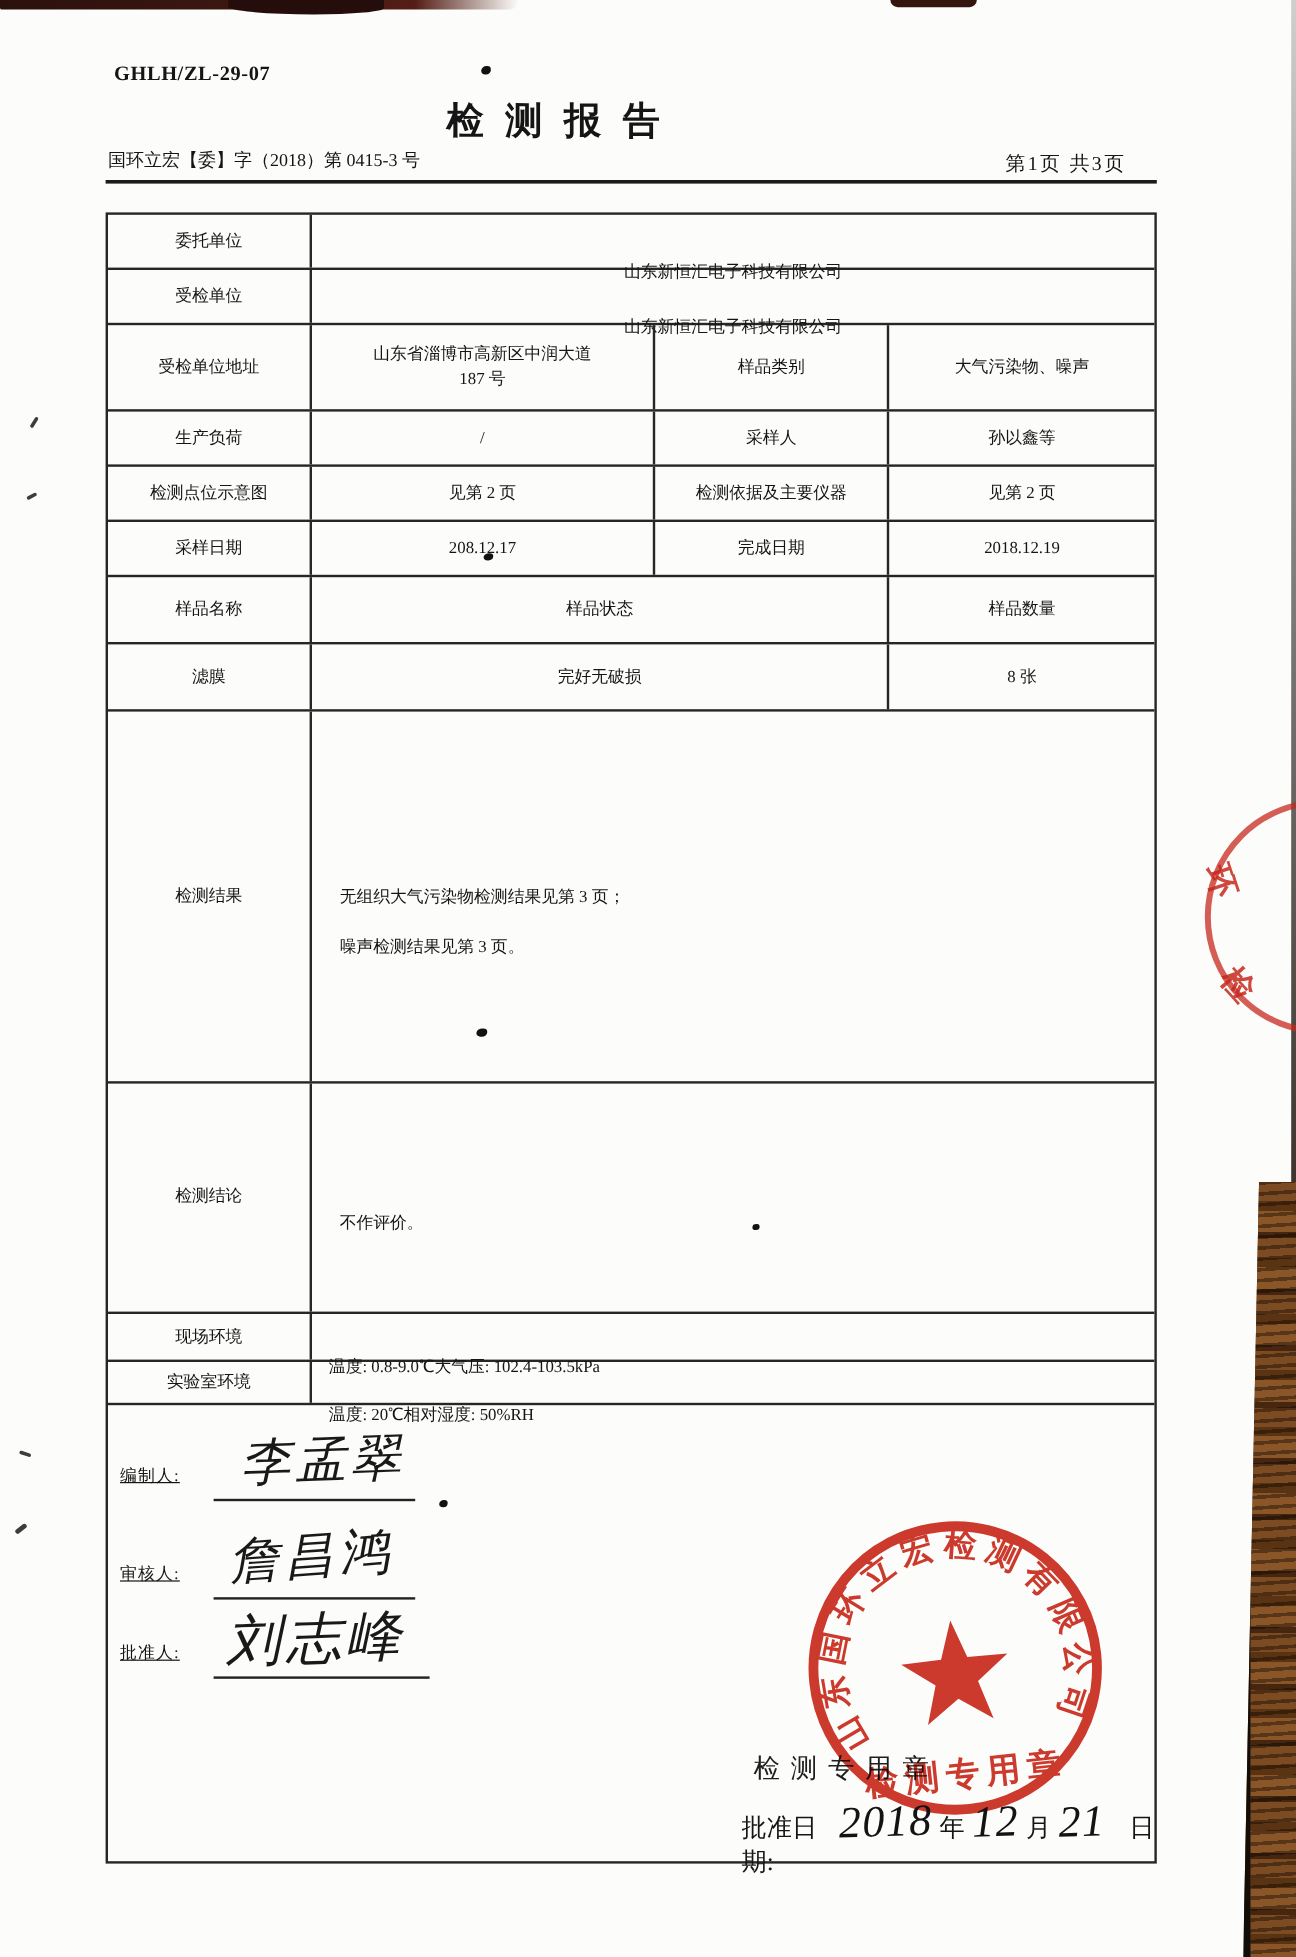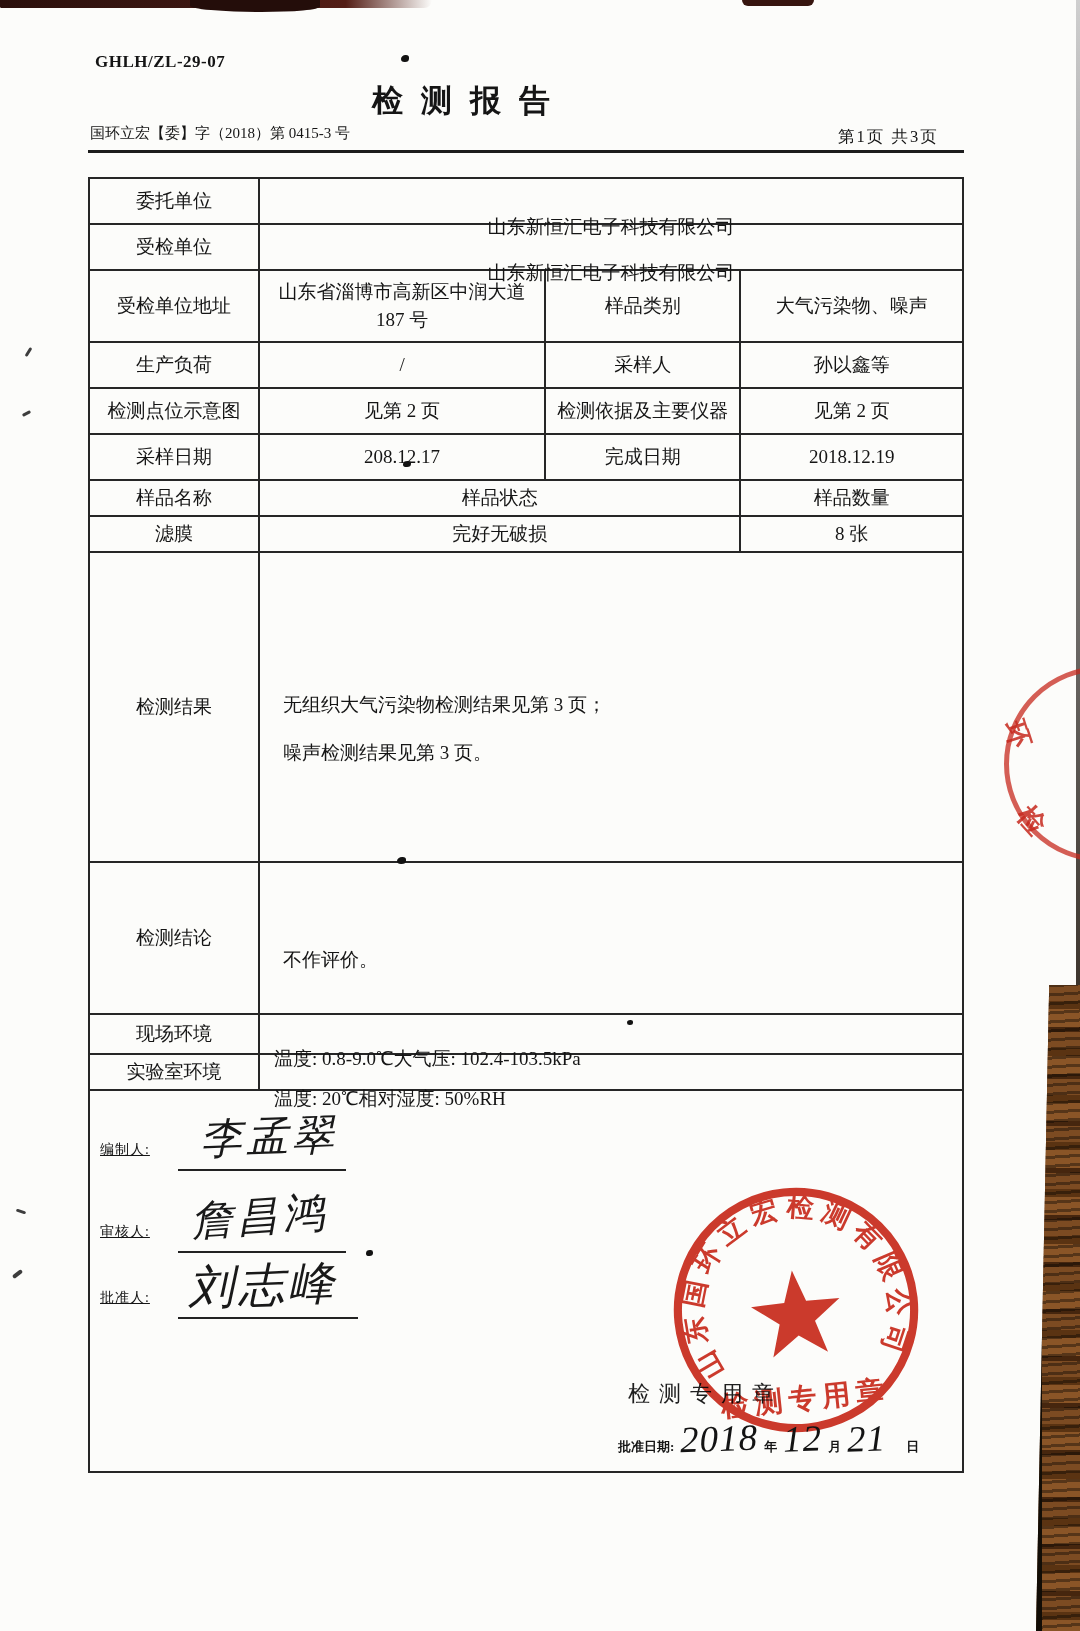--- a/index.html
+++ b/index.html
@@ -15,48 +15,48 @@
            font-size:31px; font-weight:bold; letter-spacing:18px; }
   .doc-number { position:absolute; left:90px; top:124px; font-size:15px; }
   .page-indicator { position:absolute; left:838px; top:126px; font-size:16.5px; letter-spacing:2px; }
   .header-rule { position:absolute; left:88px; top:150px; width:876px; height:3px; background:#1c1c1c; }
 
   
   .tbl { position:absolute; left:88px; top:177px; width:876px; border:2.5px solid #262626; }
   .row { display:flex; border-bottom:2px solid #262626; align-items:stretch; }
   .row:last-child { border-bottom:none; }
   .cell { display:flex; align-items:center; justify-content:center; text-align:center;
-          font-size:19px; border-right:2px solid #262626; padding:4px 6px; line-height:1.5; }
+          font-size:14px; border-right:2px solid #262626; padding:4px 6px; line-height:1.5; }
   .cell:last-child { border-right:none; }
   .c1 { flex:0 0 19.5%; }
   .c2 { flex:0 0 32.8%; }
   .c3 { flex:0 0 22.4%; }
   .c4 { flex:1 1 auto; }
   .cwide { flex:1 1 auto;margin-top:44px; }
   .cmid { flex:0 0 55.2%; }
   .left-al { justify-content:flex-start; text-align:left; padding-left:23px; }
-  .h46 { height:46px; } .h72 { height:72px; } .h42 { height:36px; }
-  .h310 { height:310px; } .h160 { height:152px; } .h44 { height:40px; } .h36 { height:36px; }
+  .h46 { height:46px; } .h72 { height:72px; } .h42 { height:56px; }
+  .h310 { height:310px; } .h160 { height:192px;font-family:Liberation Mono, monospace; } .h44 { height:40px; } .h36 { height:36px; }
   .result-lines div { margin:20px 0; }
   .env-split { display:flex; justify-content:flex-start; align-items:center;
                padding:0 34px 0 14px; text-align:left; }
 
   
   .sig-block { position:relative; height:380px; width:100%; }
   .sig-label { position:absolute; font-size:14px; letter-spacing:1px;text-decoration:underline; }
   .sig-line { position:absolute; height:2px; background:#222; }
   .sig-name { position:absolute; font-size:42px; font-style:italic; color:#191919;
               letter-spacing:4px; transform:rotate(-2deg); font-family:"Liberation Serif", serif; }
   .printed-seal-label { position:absolute; left:538px; top:288px; font-size:22px;
                         letter-spacing:9px; color:#1e1e1e; z-index:1; }
   .stamp-wrap { position:absolute; left:575px; top:88px; width:262px; height:262px;
                 transform:rotate(-6deg); mix-blend-mode:multiply; opacity:.93; z-index:2; }
   .date-line { position:absolute; left:528px; top:326px; display:flex; align-items:baseline;
                gap:6px; z-index:3; }
-  .date-printed { font-size:13px;font-weight:bold; }
+  .date-printed { font-size:21px; }
   .date-hand { font-size:37px; font-style:italic; transform:rotate(-2deg); letter-spacing:1px; color:#131313; }
 
   
   .top-streak { position:absolute; left:0; top:0; width:432px; height:8px;
                 background:linear-gradient(90deg,#2b100c 0%,#3c1712 45%,#541e16 80%,rgba(84,30,22,0) 100%);
                 border-radius:0 0 40px 8px; }
   .top-streak-blob { position:absolute; left:190px; top:0; width:130px; height:12px;
                      background:#240d0a; border-radius:0 0 45% 55%; }
   .top-streak2 { position:absolute; left:742px; top:0; width:72px; height:6px;
                  background:#37150f; border-radius:0 0 8px 8px; }

